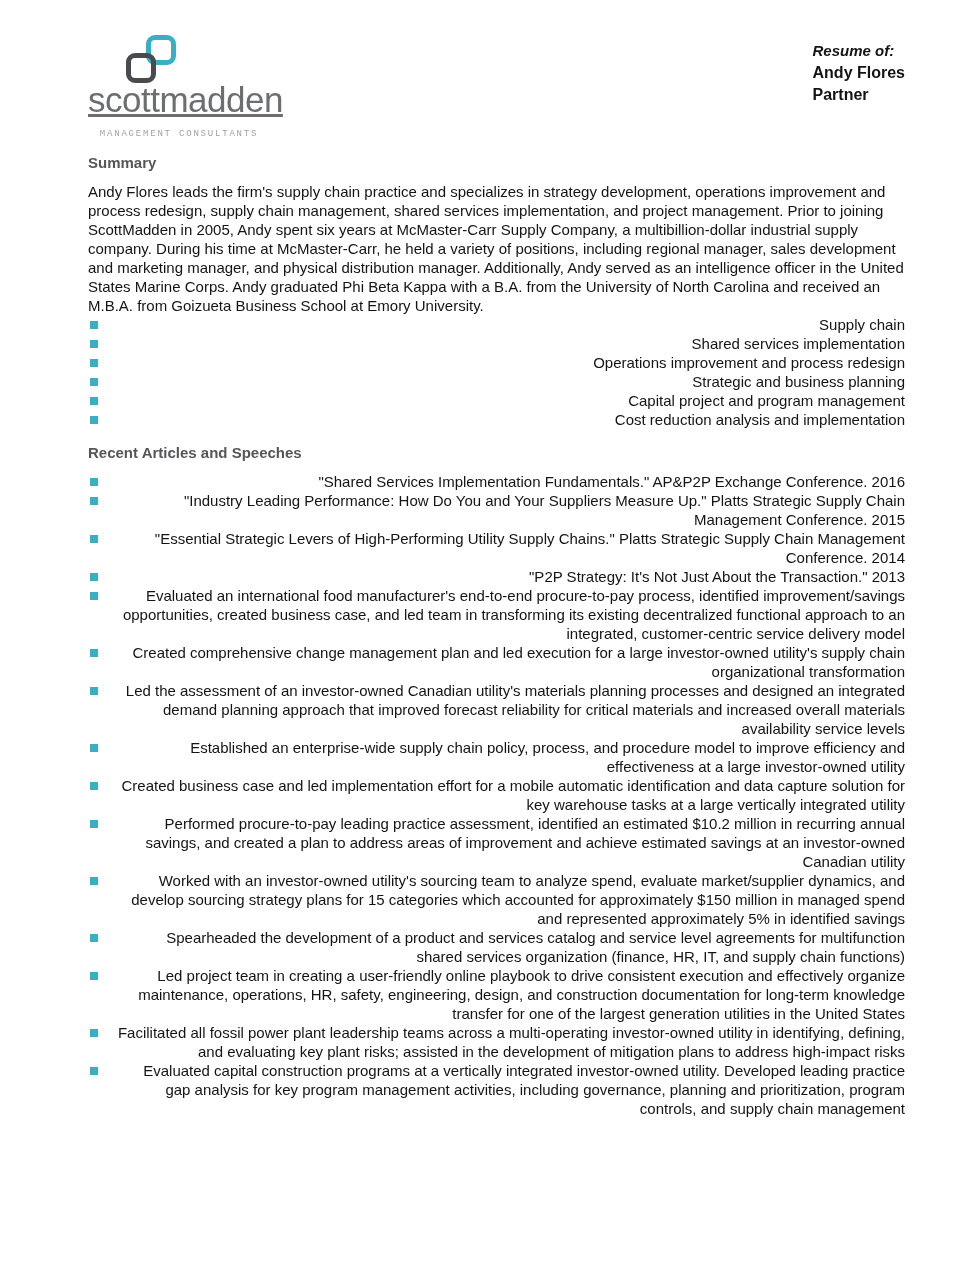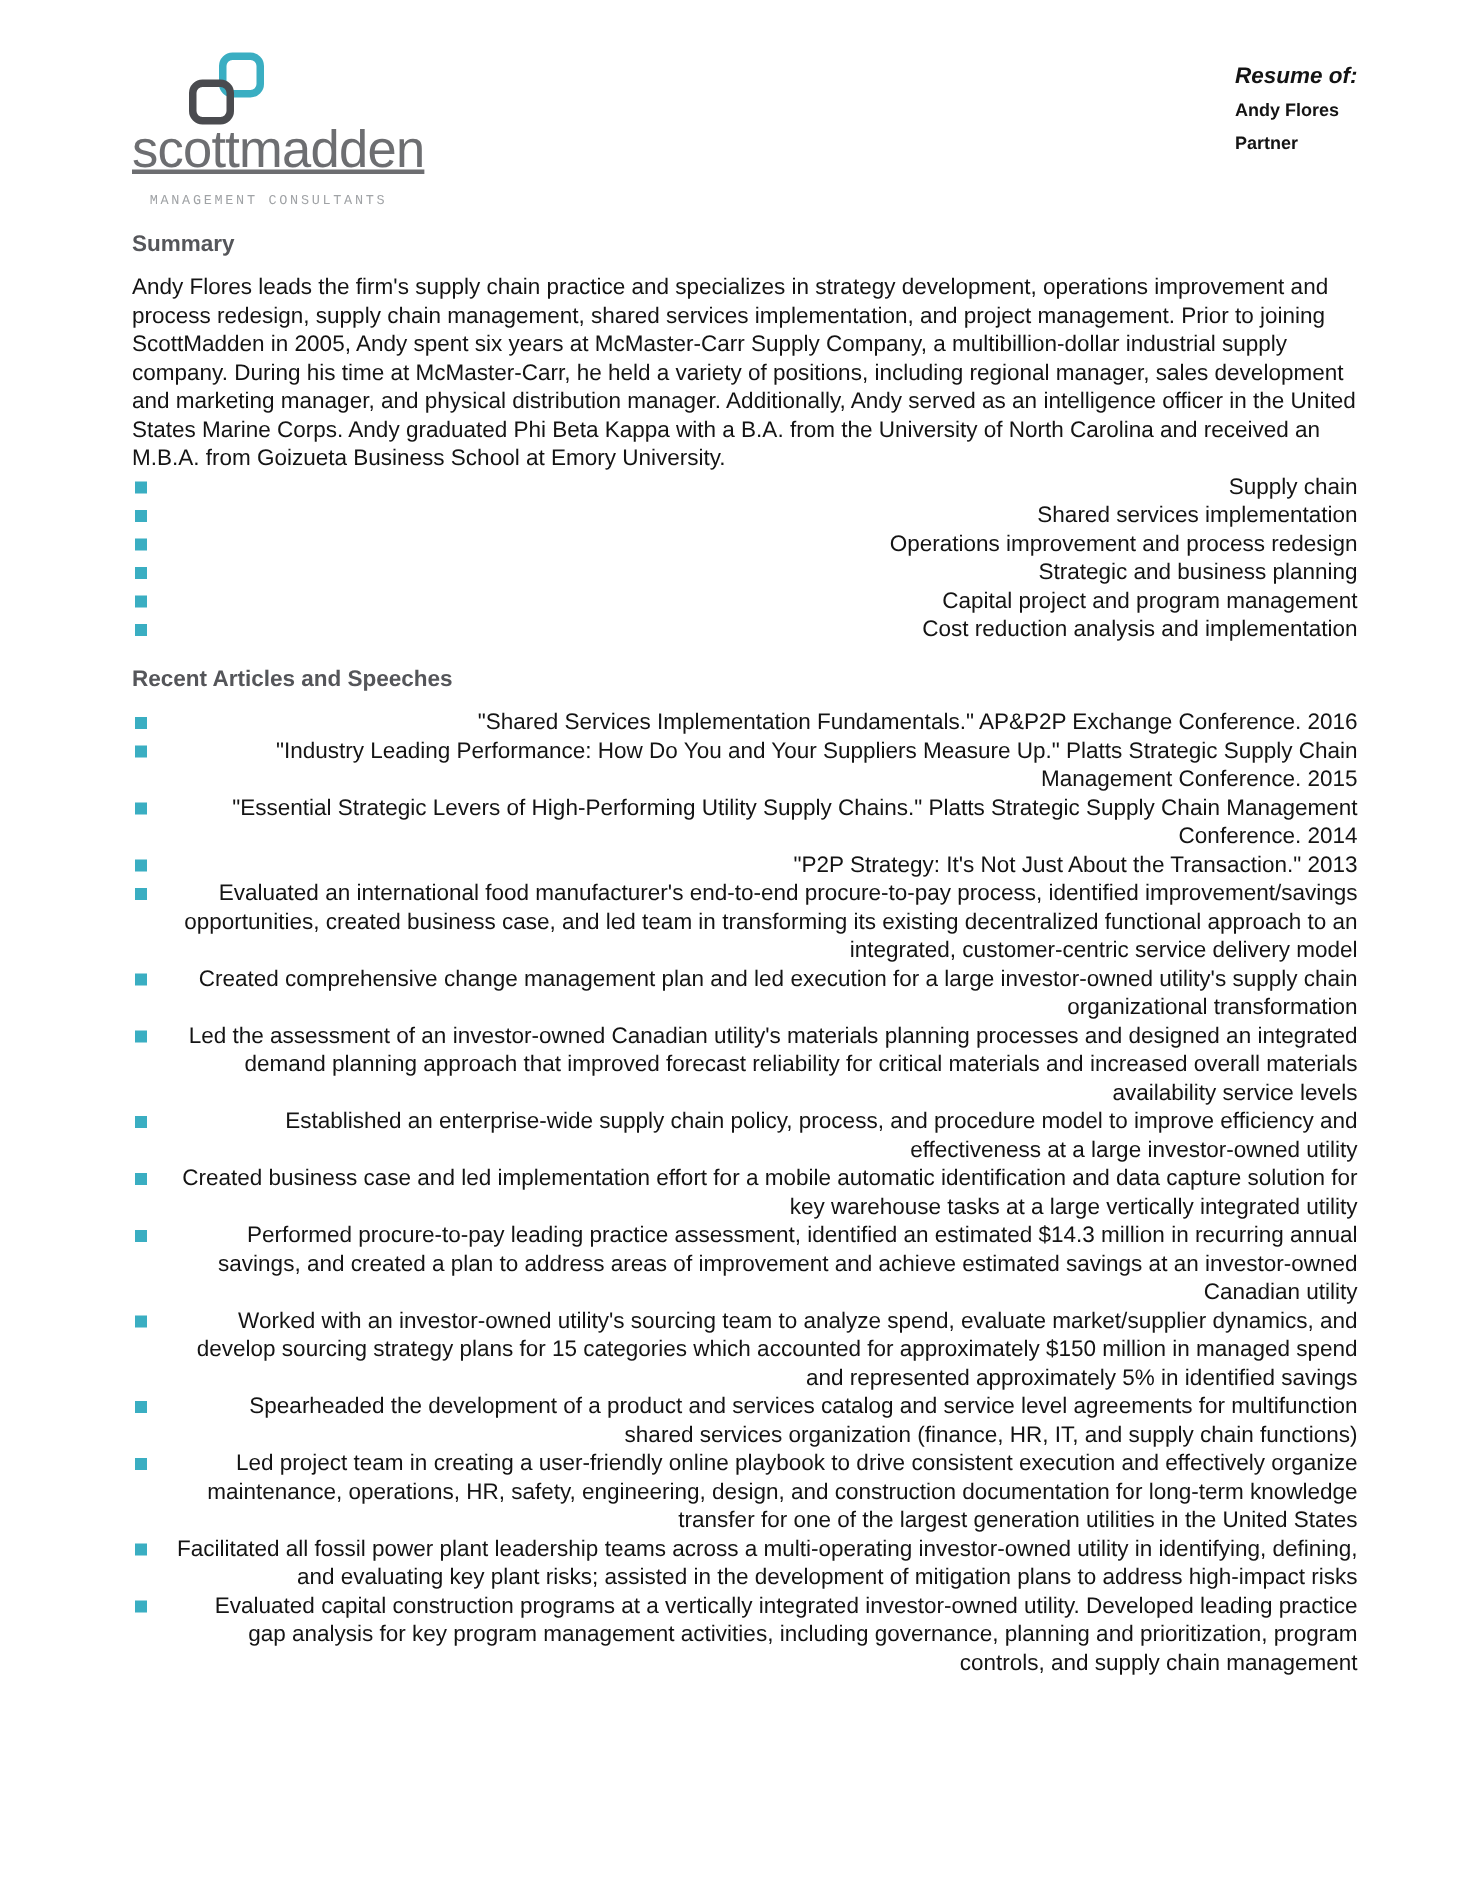--- a/index.html
+++ b/index.html
@@ -78,21 +78,21 @@
     padding-top:5px;
   }
   .resume-of-label{
     font-style:italic;
     font-weight:bold;
     font-size:15px;
     line-height:22px;
   }
   .resume-name,.resume-title{
     font-weight:bold;
-    font-size:12px;
+    font-size:16px;
     line-height:22px;
   }
   
   .section h2{
     color:var(--heading-gray);
     font-size:15px;
     font-weight:bold;
     margin:15px 0 10px 0;
     line-height:18px;
   }
@@ -167,21 +167,21 @@
       </ul>
   </div>
 
   <div class="section">
     <ul class="bullet-list">
         <li>Evaluated an international food manufacturer's end-to-end procure-to-pay process, identified improvement/savings opportunities, created business case, and led team in transforming its existing decentralized functional approach to an integrated, customer-centric service delivery model</li>
         <li>Created comprehensive change management plan and led execution for a large investor-owned utility's supply chain organizational transformation</li>
         <li>Led the assessment of an investor-owned Canadian utility's materials planning processes and designed an integrated demand planning approach that improved forecast reliability for critical materials and increased overall materials availability service levels</li>
         <li>Established an enterprise-wide supply chain policy, process, and procedure model to improve efficiency and effectiveness at a large investor-owned utility</li>
         <li>Created business case and led implementation effort for a mobile automatic identification and data capture solution for key warehouse tasks at a large vertically integrated utility</li>
-        <li>Performed procure-to-pay leading practice assessment, identified an estimated $14.3 million in recurring annual savings, and created a plan to address areas of improvement and achieve estimated savings at an investor-owned Canadian utility</li>
+        <li>Performed procure-to-pay leading practice assessment, identified an estimated $10.2 million in recurring annual savings, and created a plan to address areas of improvement and achieve estimated savings at an investor-owned Canadian utility</li>
         <li>Worked with an investor-owned utility's sourcing team to analyze spend, evaluate market/supplier dynamics, and develop sourcing strategy plans for 15 categories which accounted for approximately $150 million in managed spend and represented approximately 5% in identified savings</li>
         <li>Spearheaded the development of a product and services catalog and service level agreements for multifunction shared services organization (finance, HR, IT, and supply chain functions)</li>
         <li>Led project team in creating a user-friendly online playbook to drive consistent execution and effectively organize maintenance, operations, HR, safety, engineering, design, and construction documentation for long-term knowledge transfer for one of the largest generation utilities in the United States</li>
         <li>Facilitated all fossil power plant leadership teams across a multi-operating investor-owned utility in identifying, defining, and evaluating key plant risks; assisted in the development of mitigation plans to address high-impact risks</li>
         <li>Evaluated capital construction programs at a vertically integrated investor-owned utility. Developed leading practice gap analysis for key program management activities, including governance, planning and prioritization, program controls, and supply chain management</li>
       </ul>
   </div>
 
 </div>
 

